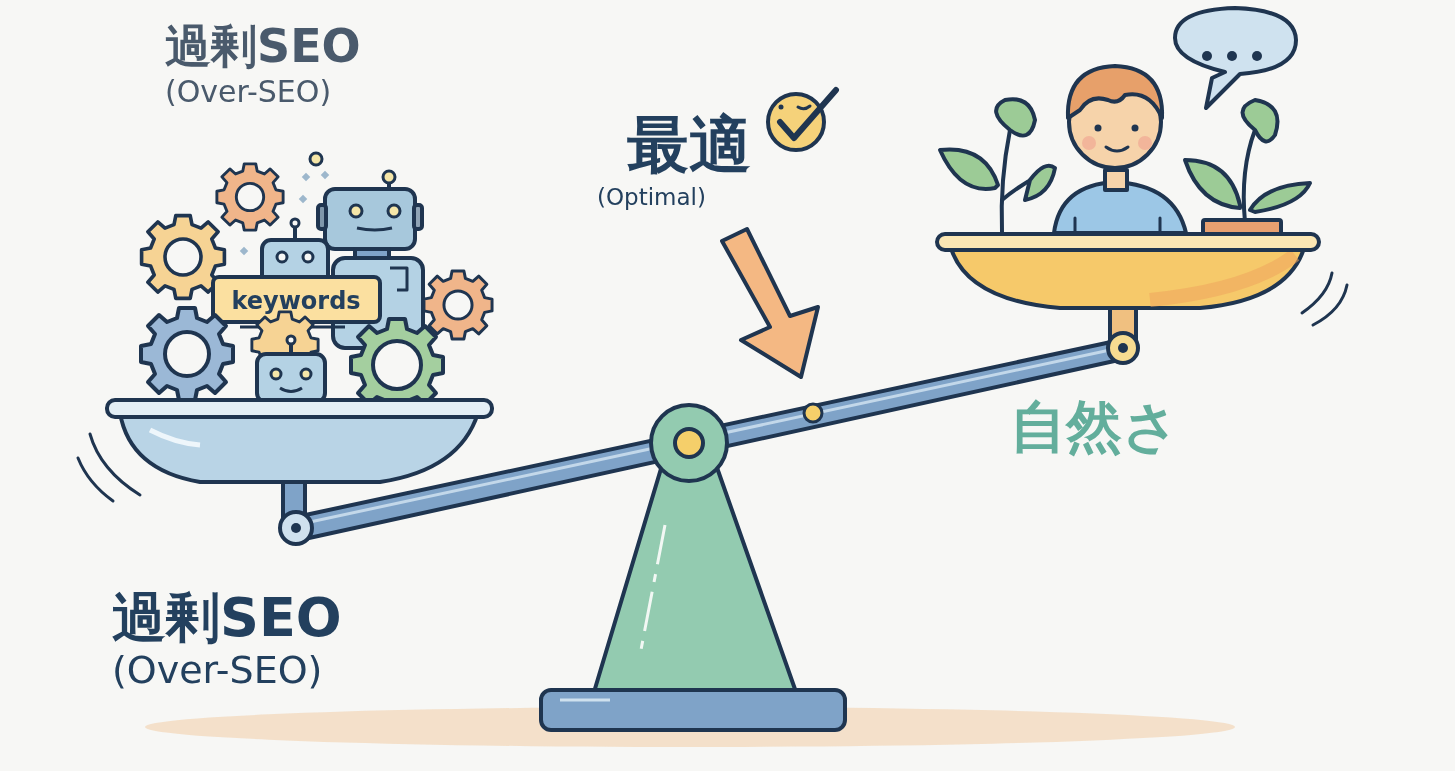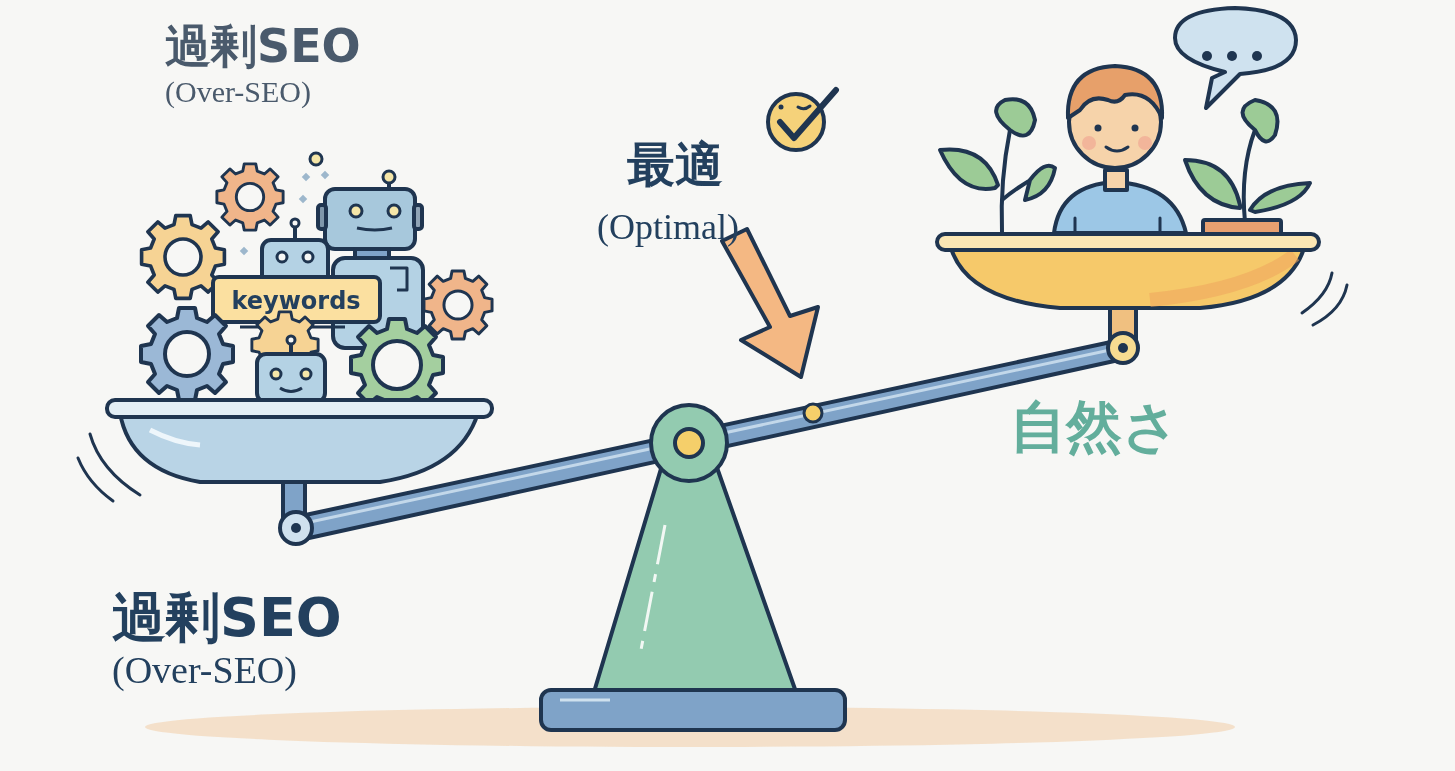--- a/index.html
+++ b/index.html
@@ -5,30 +5,30 @@
     html, body { margin: 0; padding: 0; }
     body {
       width: 1455px; height: 771px; overflow: hidden;
       background: #f7f7f5;
       font-family: "DejaVu Sans", sans-serif;
       position: relative;
     }
     .canvas { position: absolute; left: 0; top: 0; width: 1455px; height: 771px; }
     .label { position: absolute; font-weight: bold; line-height: 1.05; white-space: nowrap; }
     .label .jp { display: block; }
-    .label .en { display: block; font-weight: normal; font-family: Liberation Serif, serif; }
+    .label .en { display: block; font-weight: normal; }
     .top-left { left: 165px; top: 22px; color: #4a5a6c; }
     .top-left .jp { font-size: 46px; letter-spacing: 0px; }
     .top-left .en { font-size: 30px; margin-top: 6px; }
     .bottom-left { left: 112px; top: 590px; color: #23405e; }
     .bottom-left .jp { font-size: 54px; }
     .bottom-left .en { font-size: 38px; margin-top: 4px; }
     .center { left: 597px; top: 112px; color: #23405e; }
-    .center .jp { font-size: 48px; padding-left: 30px; margin-top: 27px; }
-    .center .en { font-size: 36px; margin-top: 20px; }
+    .center .jp { font-size: 62px; padding-left: 30px; }
+    .center .en { font-size: 23px; margin-top: 8px; }
     .right { left: 1010px; top: 398px; color: #63ae9c; text-align: center; }
     .right .jp { font-size: 56px; padding-left: 0; }
     .right .en { font-size: 40px; margin-top: 4px; }
     .kw-text { font-family: "DejaVu Sans", sans-serif; font-weight: bold; }
   </style>
 </head>
 <body>
 
 <svg class="canvas" viewBox="0 0 1455 771" xmlns="http://www.w3.org/2000/svg">
   <defs>

